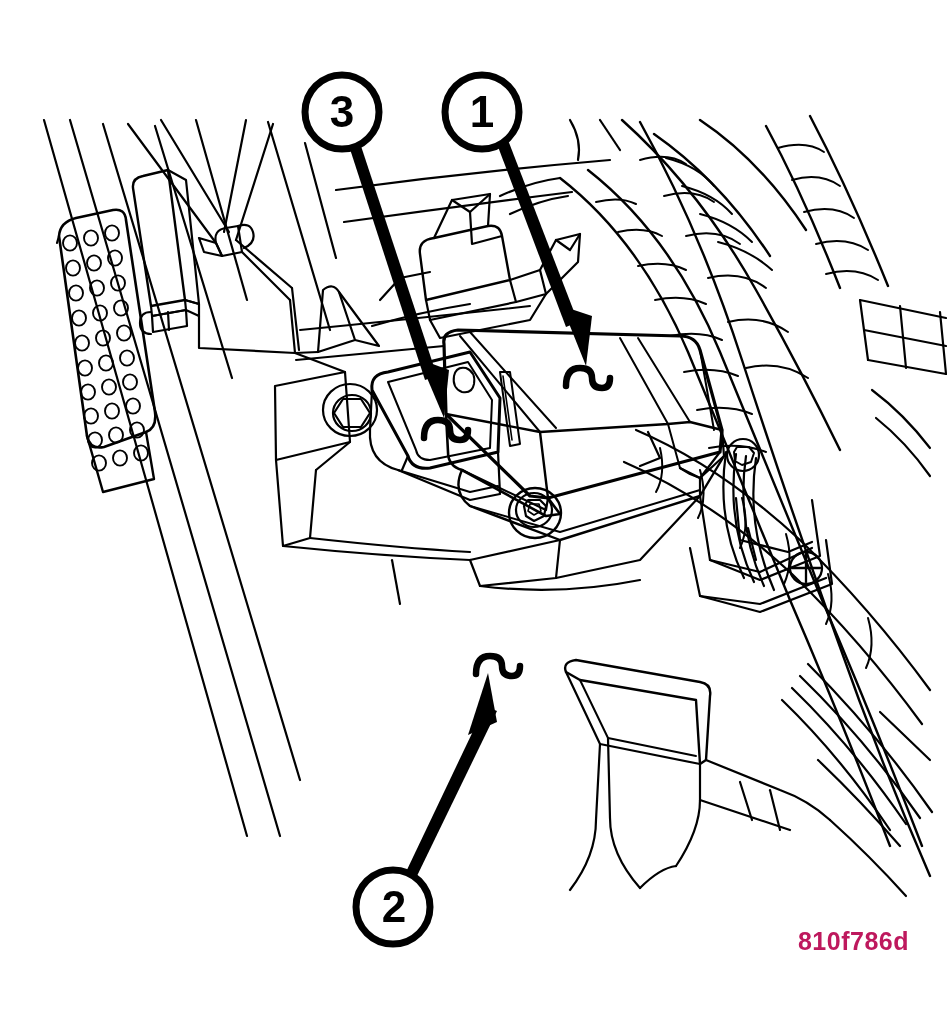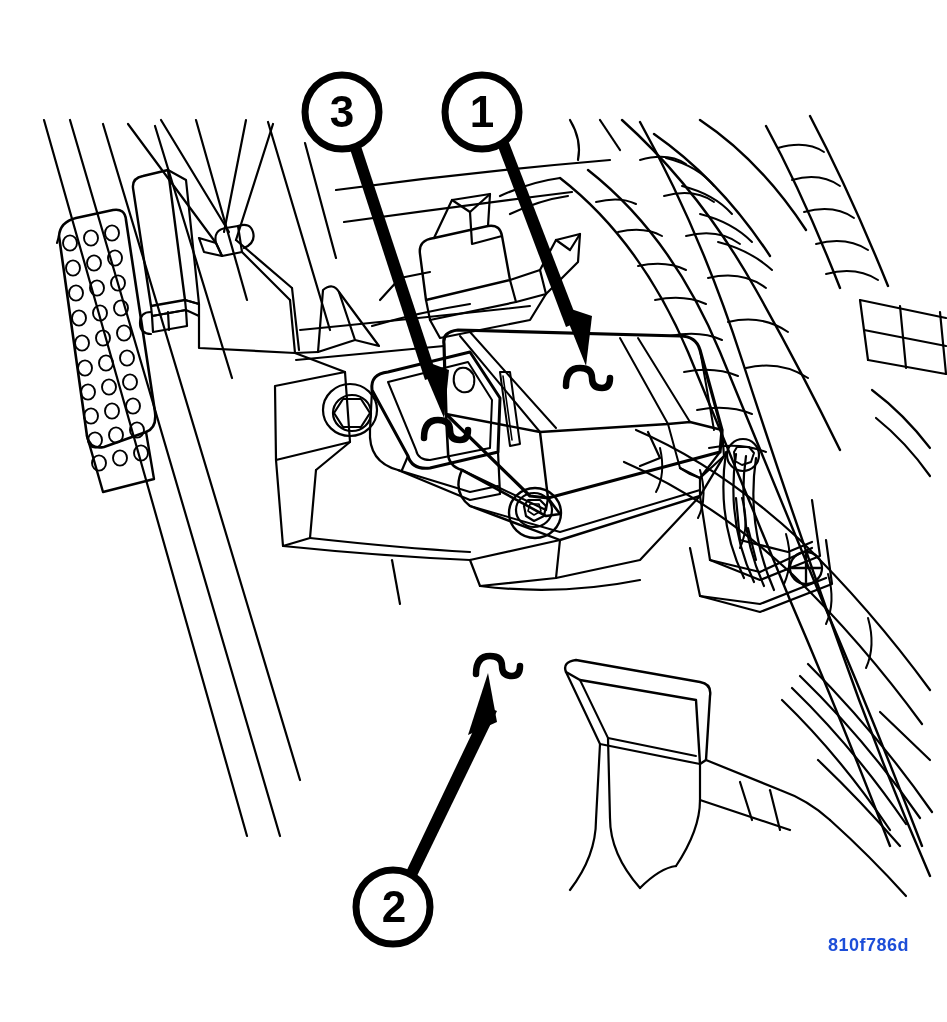--- a/index.html
+++ b/index.html
@@ -5,24 +5,24 @@
 <style>
   html,body{margin:0;padding:0;background:#ffffff;}
   body{font-family:"Liberation Sans",sans-serif;}
   #page{position:relative;width:947px;height:1022px;background:#ffffff;overflow:hidden;}
   #art{position:absolute;left:0;top:0;width:947px;height:1022px;}
   .fig-id{
     position:absolute;
     right:38px;
     bottom:66px;
     font-family:"Liberation Sans",sans-serif;
-    font-size:18px;
+    font-size:25px;
     font-weight:bold;
     letter-spacing:0.5px;
-    color:#1d4ed8;
+    color:#be185d;
     white-space:nowrap;
   }
   .callout-label{
     position:absolute;
     font-family:"Liberation Sans",sans-serif;
     font-size:44px;
     font-weight:bold;
     color:#000000;
     width:80px;
     text-align:center;

